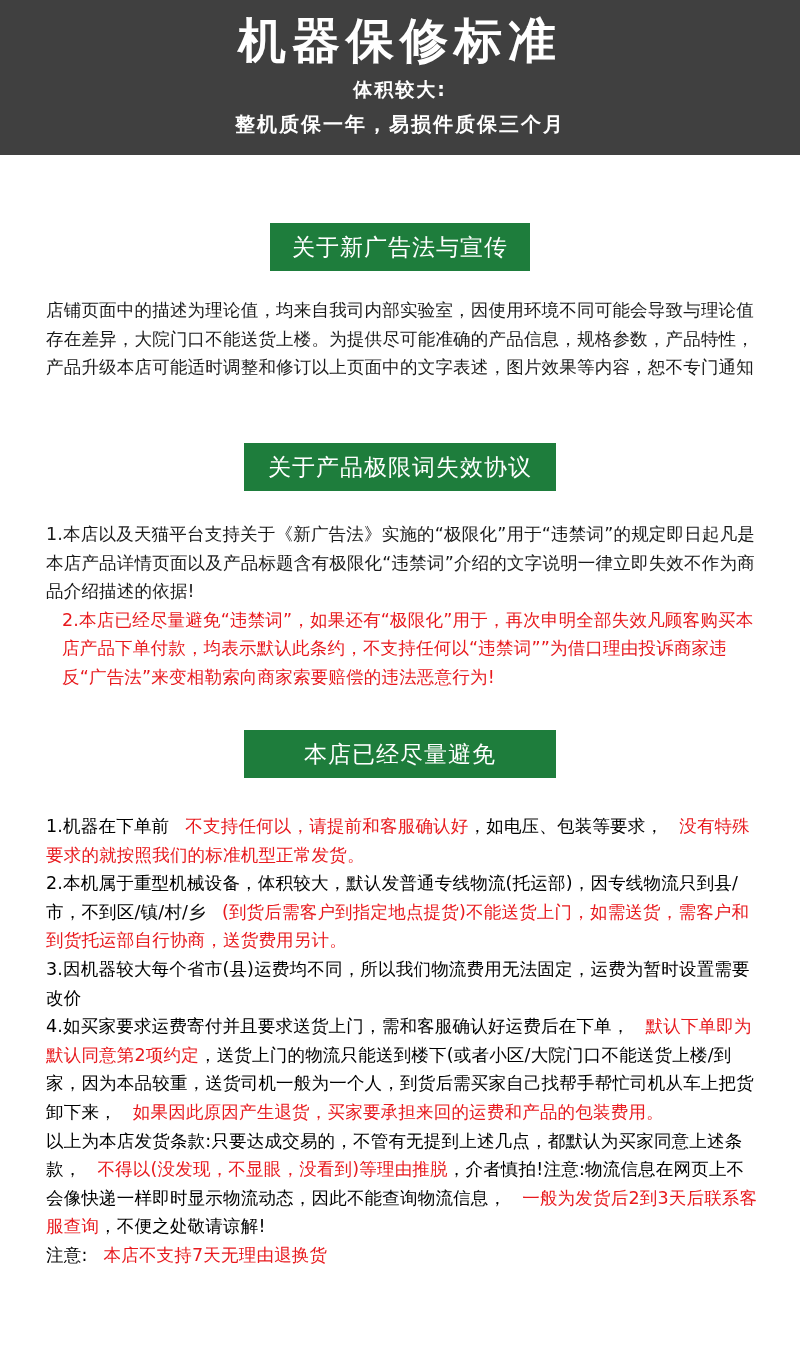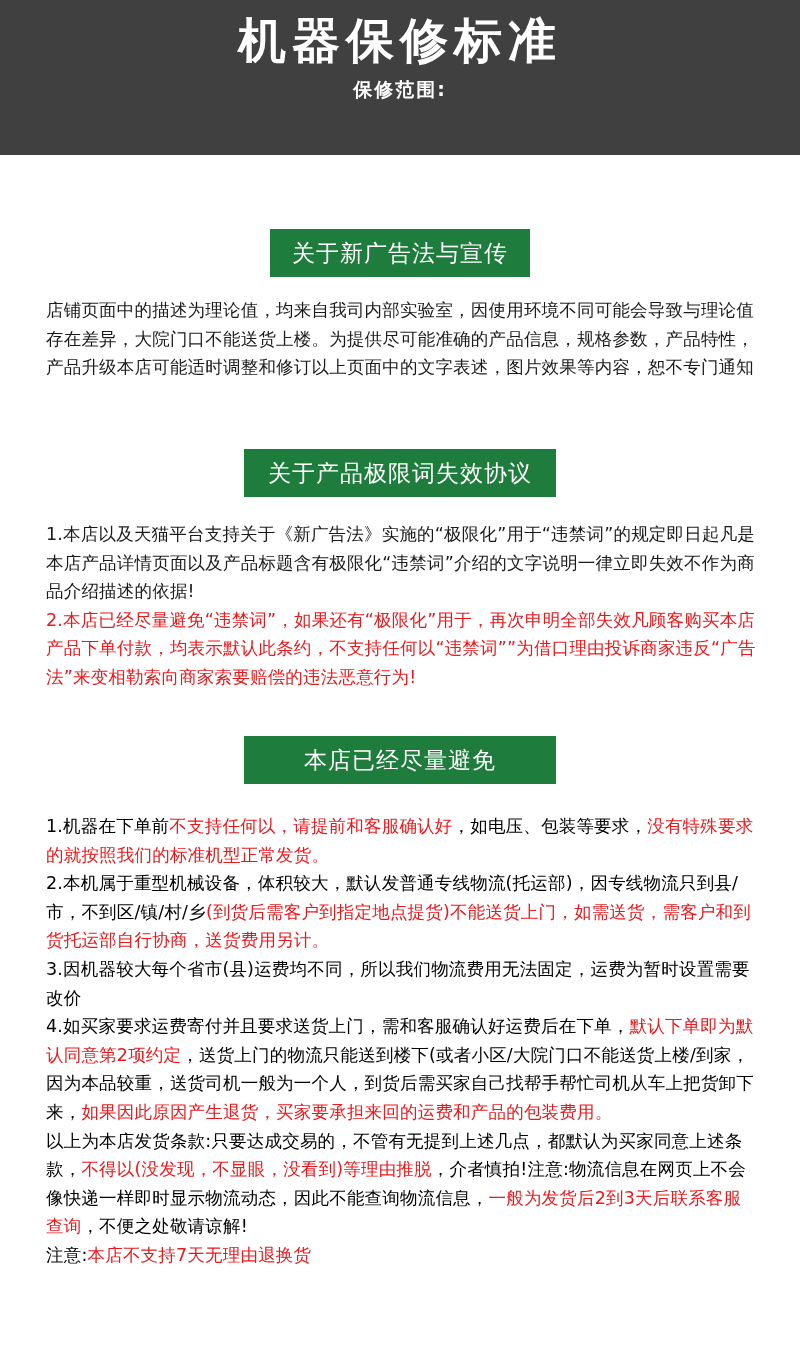--- a/index.html
+++ b/index.html
@@ -2,31 +2,32 @@
 <html><head>
 <meta charset="utf-8">
 <style>
   html, body { margin: 0; padding: 0; background: #ffffff; }
   body { width: 800px; height: 1364px; position: relative; overflow: hidden;
          font-family: "DejaVu Sans", "Liberation Sans", sans-serif; color: #1a1a1a; }
   .banner { position: absolute; left: 0; top: 0; width: 800px; height: 155px; background: #404040; color: #fff; text-align: center; }
   .banner-title { position: absolute; left: 0; right: 0; top: 10px; font-size: 48px; font-weight: bold; letter-spacing: 6px; line-height: 60px; }
   .banner-sub1 { position: absolute; left: 0; right: 0; top: 76px; font-size: 19px; font-weight: bold; letter-spacing: 2px; line-height: 26px; }
   .banner-sub2 { position: absolute; left: 0; right: 0; top: 110px; font-size: 20px; font-weight: bold; letter-spacing: 2px; line-height: 28px; }
-  .sec-head { position: absolute; background: #1e7d3c; color: #fff; text-align: center; font-size: 23px; line-height: 48px; height: 48px; letter-spacing: 1px; margin-top: 6px; }
+  .sec-head { position: absolute; background: #1e7d3c; color: #fff; text-align: center; font-size: 23px; line-height: 48px; height: 48px; letter-spacing: 1px; }
   .para { position: absolute; left: 46px; width: 712px; font-size: 17.5px; line-height: 28.6px; letter-spacing: 0.2px; }
-  .red { color: #e8191d; }
+  .red { color: #e8191d; margin-left: 16px; }
   .blk { color: #000000; }
 </style>
 </head>
 <body>
 
 <div class="banner">
   <div class="banner-title">机器保修标准</div>
-  <div class="banner-sub1">保修范围:</div>
+  <div class="banner-sub1">体积较大:</div>
+  <div class="banner-sub2">整机质保一年，易损件质保三个月</div>
 </div>
 
 <div class="sec-head" style="left:270px; top:223px; width:260px;">关于新广告法与宣传</div>
 <div class="para" style="top:296px;">
   <span>店铺页面中的描述为理论值，均来自我司内部实验室，因使用环境不同可能会导致与理论值存在差异，大院门口不能送货上楼。为提供尽可能准确的产品信息，规格参数，产品特性，产品升级本店可能适时调整和修订以上页面中的文字表述，图片效果等内容，恕不专门通知</span>
 </div>
 
 <div class="sec-head" style="left:244px; top:443px; width:312px;">关于产品极限词失效协议</div>
 <div class="para" style="top:520px;">
   <div>

